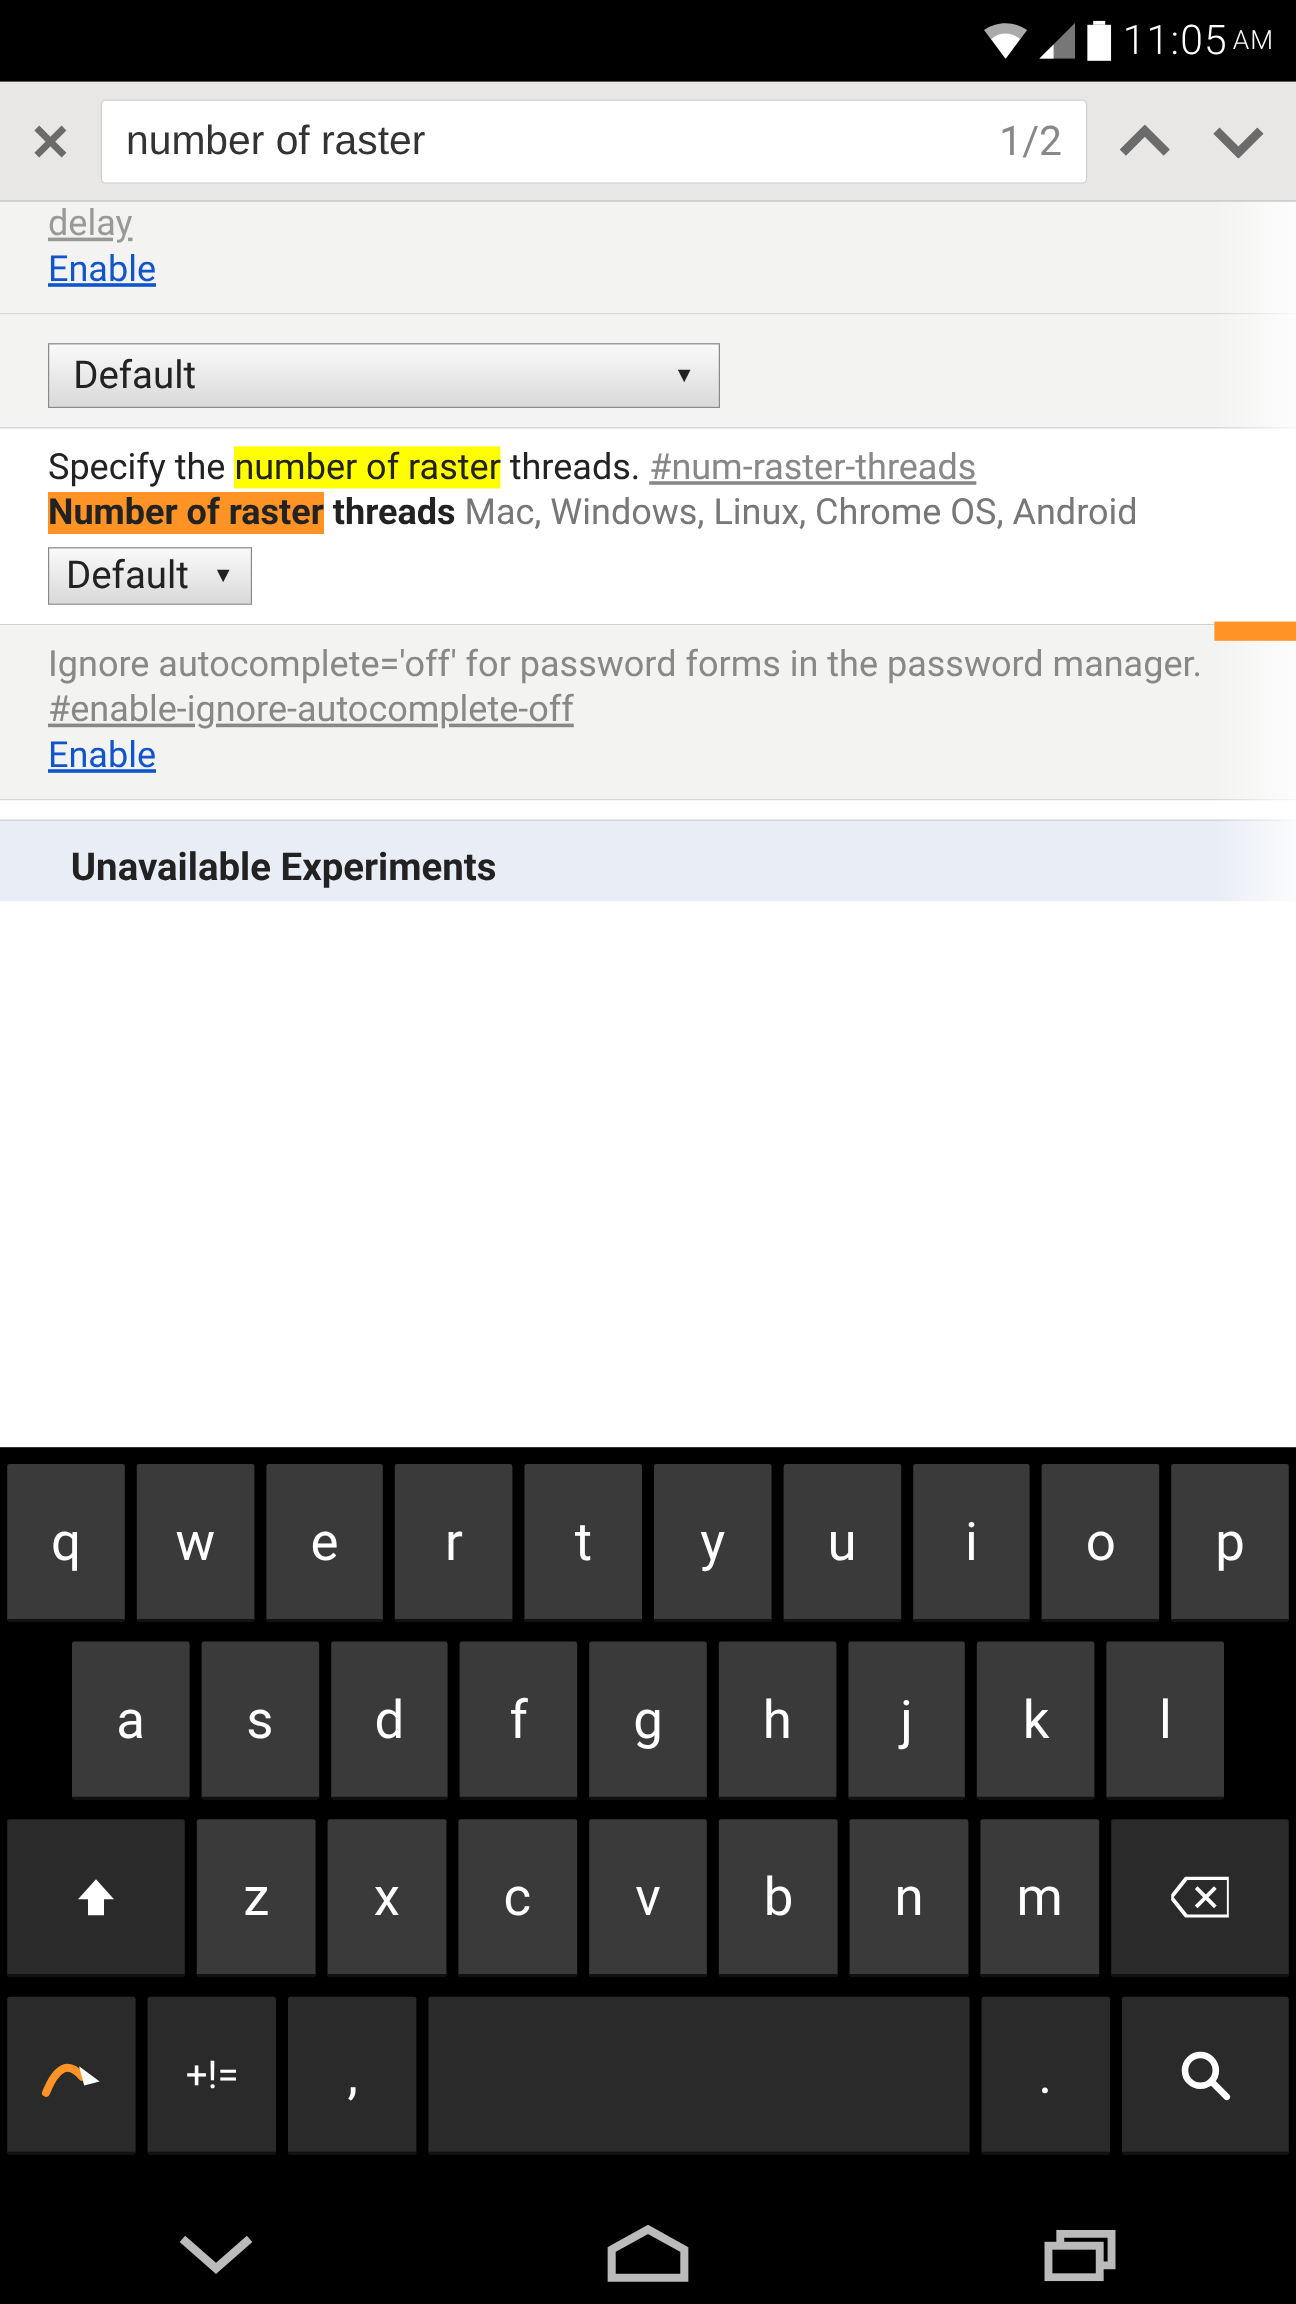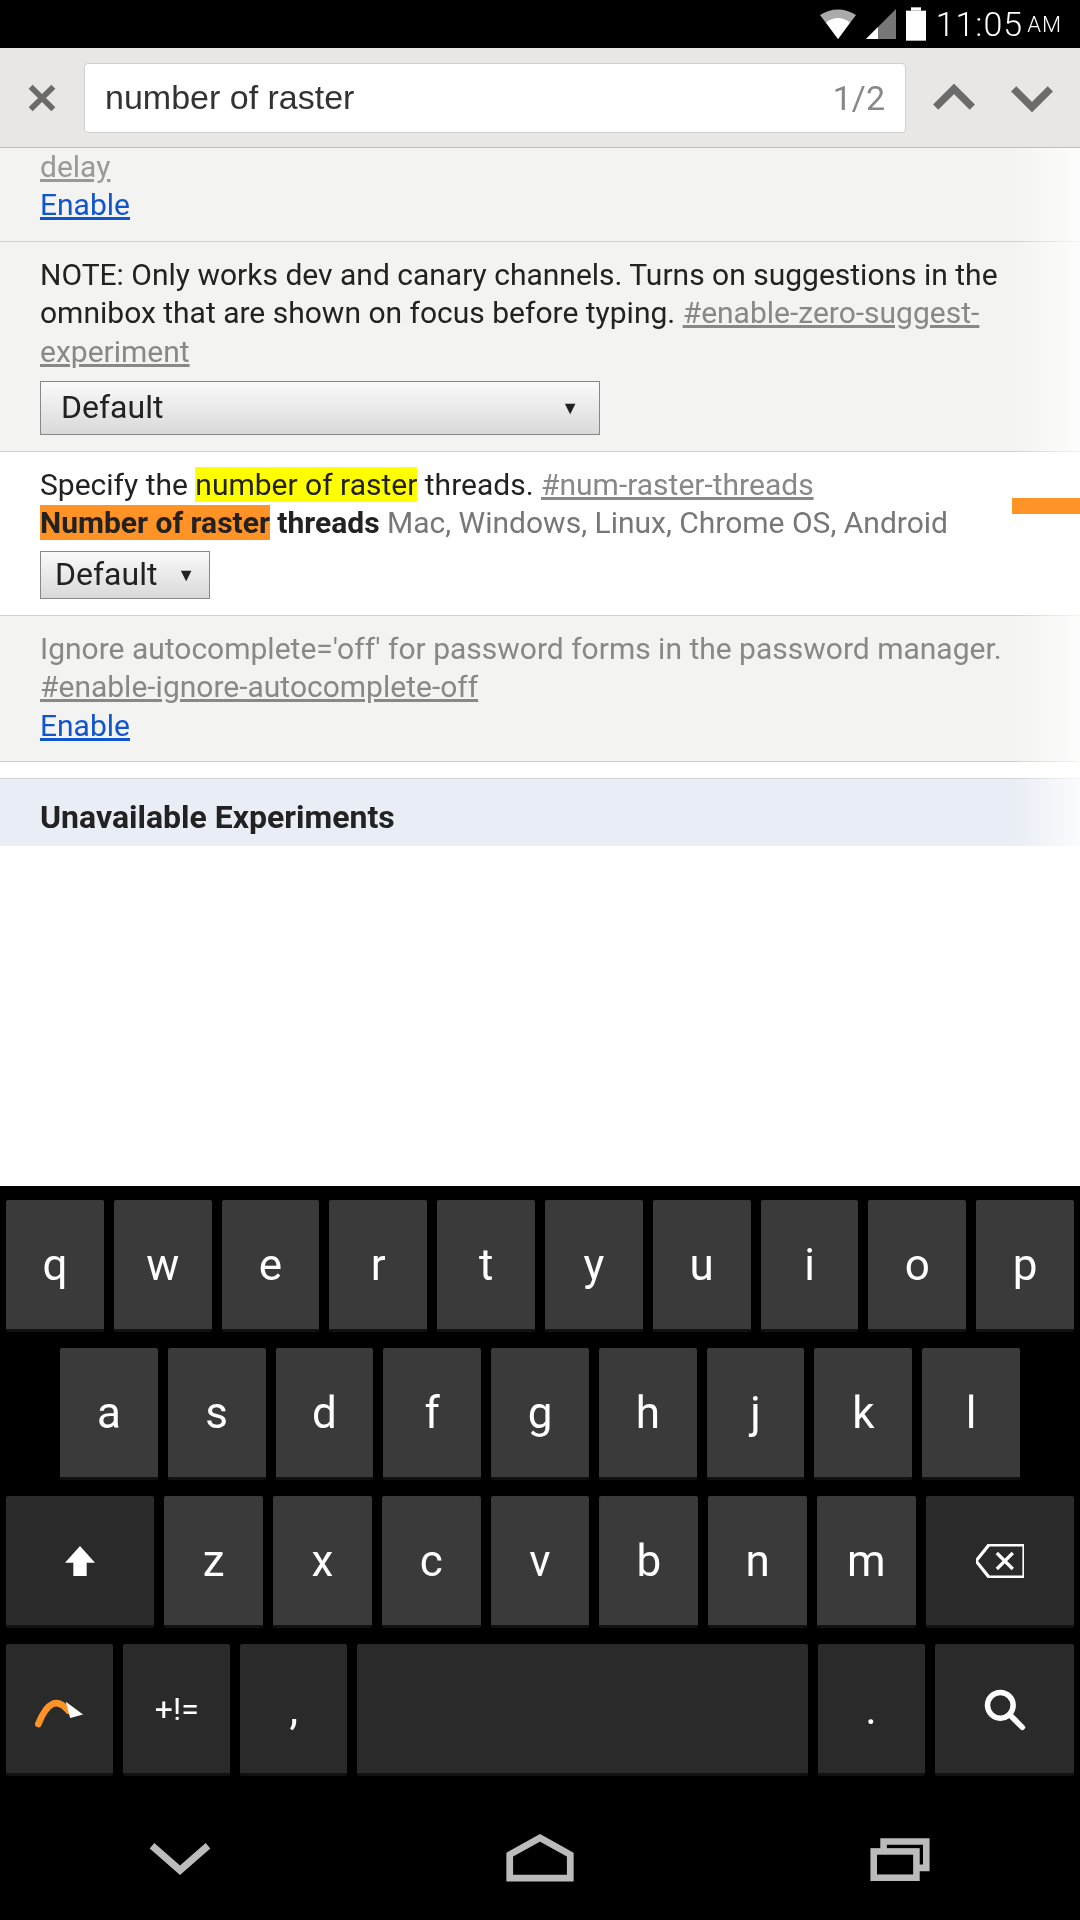--- a/index.html
+++ b/index.html
@@ -5,21 +5,21 @@
   * { margin: 0; padding: 0; box-sizing: border-box; }
   body {
     width: 1080px;
     height: 1920px;
     font-family: Roboto, Arial, sans-serif;
     background: #000;
     overflow: hidden;
     position: relative;
   }
   .status-bar {
-    height: 48px;
+    height: 68px;
     background: #000;
     display: flex;
     justify-content: flex-end;
     align-items: center;
     gap: 10px;
     padding-right: 18px;
     color: #fff;
   }
   .wifi-icon, .cell-icon, .battery-icon { display: inline-block; }
   .wifi-icon svg, .cell-icon svg, .battery-icon svg { display:block; }
@@ -110,21 +110,21 @@
     font-size: 32px;
     padding: 6px 14px;
     width: 170px;
     height: 48px;
   }
   .tri { font-size:18px; }
   .hl-orange { background:#ff9326; }
   .hl-yellow { background:#ffff00; }
   .section-header {
     background:#e9edf5;
-    padding: 18px 40px 8px 40px;
+    padding: 18px 40px 8px 59px;
     border-top: 1px solid #d0d0d0;
     font-weight: bold;
     font-size: 32px;
   }
   .scroll-marker {
     position:absolute;
     right:0;
     width: 68px;
     height: 16px;
     background:#ff9326;
@@ -224,23 +224,20 @@
 
 <div class="content-viewport">
   <div class="content-inner">
 
     <div class="flag-block grey-block partial-top">
       <div class="clipped">delay</div>
       <a class="enable-link">Enable</a>
     </div>
 
     <div class="flag-block grey-block">
-      <div>
-        <span>NOTE: Only works dev and canary channels. Turns on suggestions in the omnibox that are shown on focus before typing. </span><span class="hash-link">#enable-zero-suggest-experiment</span>
-      </div>
       <div class="select-big">
         <span>Default</span>
           <span class="tri">▼</span>
       </div>
     </div>
 
     <div class="flag-block">
       <div>
         <span>Specify the </span><span class="hl-yellow">number of raster</span><span> threads. </span><span class="hash-link">#num-raster-threads</span>
       </div>

